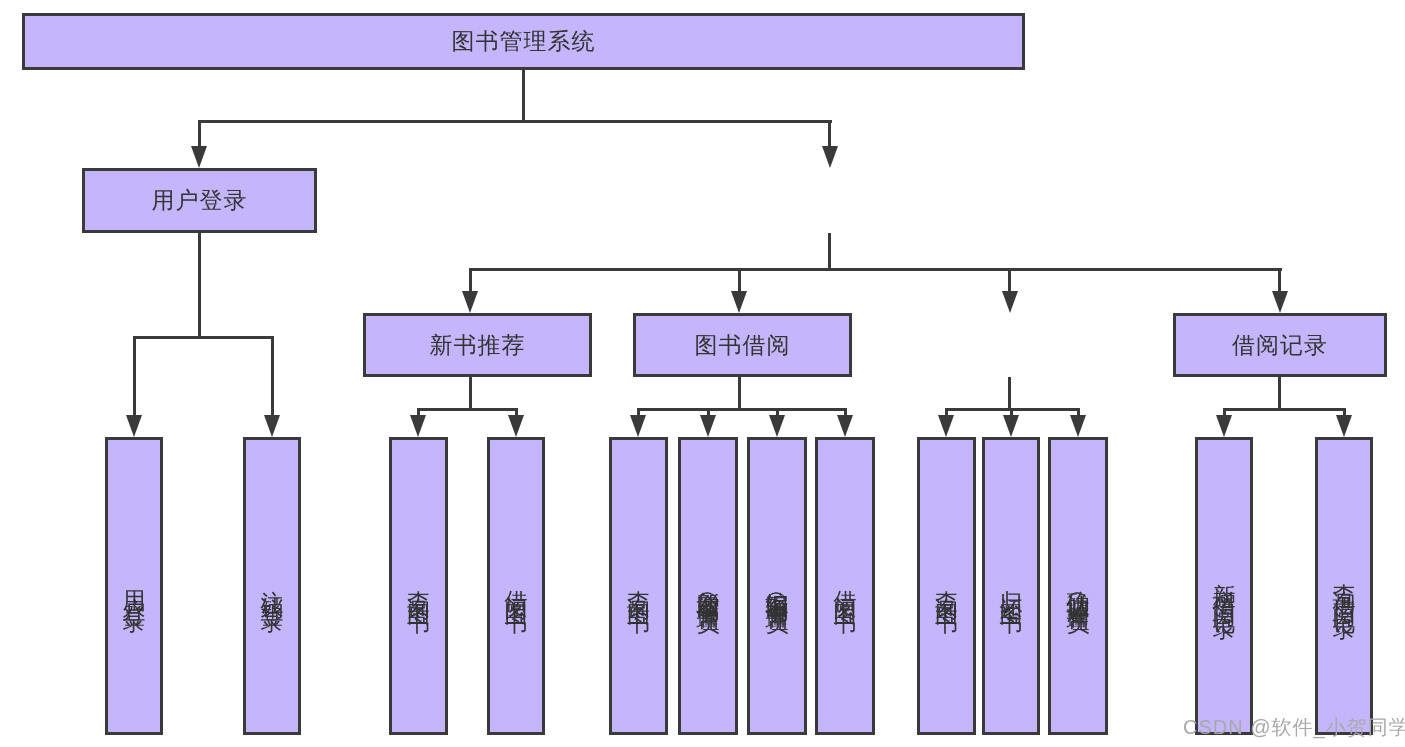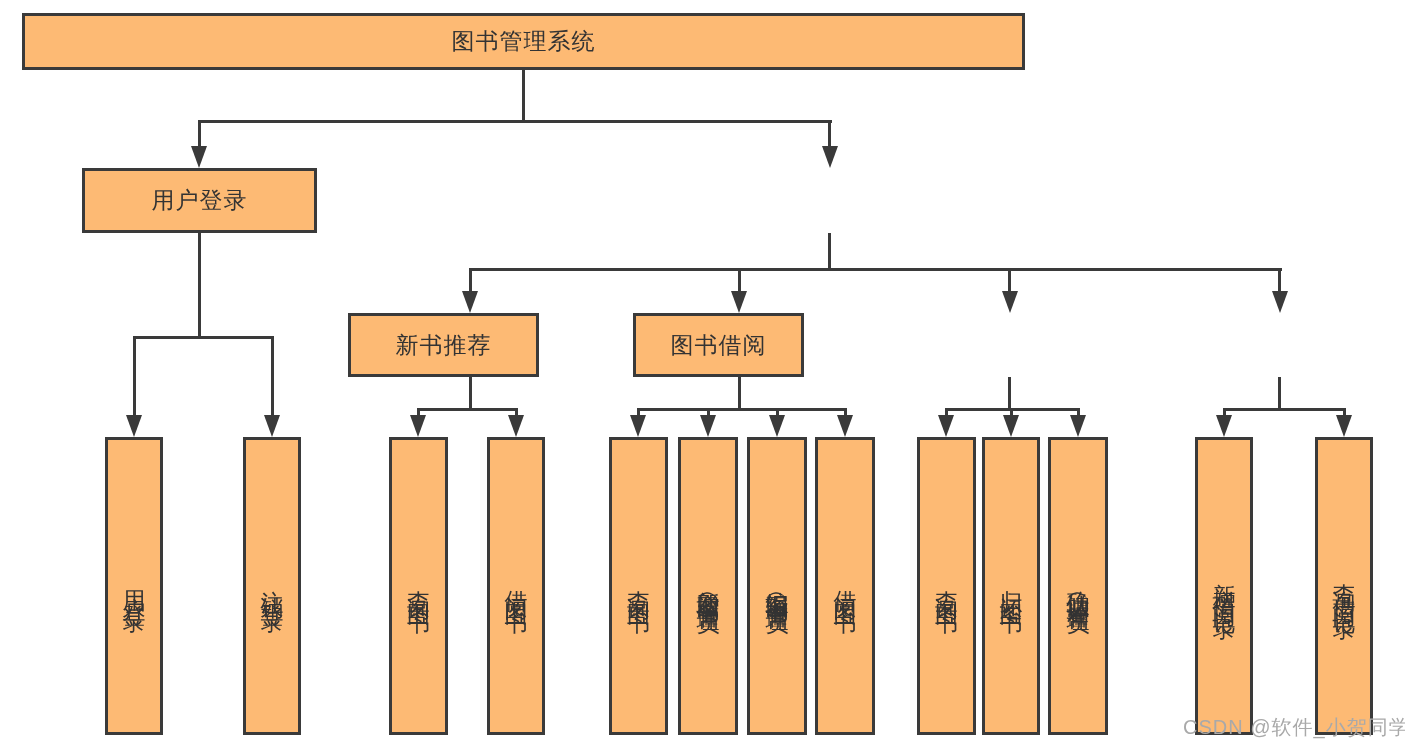--- a/index.html
+++ b/index.html
@@ -5,21 +5,21 @@
   :root { --line:#3a3a3a; --text:#333333; --watermark:#a9a9a9; --background:#ffffff; }
   * { box-sizing: border-box; margin: 0; padding: 0; }
   body {
     background: var(--background);
     font-family: "Liberation Sans", "DejaVu Sans", sans-serif;
   }
   .canvas { position: relative; width: 1405px; height: 747px; background: var(--background); overflow: hidden; }
   .box {
     position: absolute;
     border: 3px solid var(--line);
-    background: #fdba74;
+    background: #c4b5fd;
     display: flex;
     align-items: center;
     justify-content: center;
     color: var(--text);
   }
   .box .label { font-size: 23px; letter-spacing: 1px; white-space: nowrap; }
   .leaf { top: 437px; height: 298px; }
   .vtext {
     writing-mode: vertical-rl;
     text-orientation: mixed;
@@ -48,25 +48,28 @@
 <div class="canvas">
 
   <div class="box" style="left:22px;top:13px;width:1003px;height:57px">
     <span class="label">图书管理系统</span>
   </div>
 
   <div class="box" style="left:82px;top:168px;width:235px;height:65px">
     <span class="label">用户登录</span>
   </div>
 
-  <div class="box" style="left:348px;top:313px;width:191px;height:64px">
+  <div class="box" style="left:363px;top:313px;width:229px;height:64px">
     <span class="label">新书推荐</span>
   </div>
-  <div class="box" style="left:633px;top:313px;width:171px;height:64px">
+  <div class="box" style="left:633px;top:313px;width:219px;height:64px">
     <span class="label">图书借阅</span>
+  </div>
+  <div class="box" style="left:1173px;top:313px;width:214px;height:64px">
+    <span class="label">借阅记录</span>
   </div>
 
   <div class="box leaf" style="left:105px;width:58px">
     <span class="vtext">用户登录</span>
   </div>
   <div class="box leaf" style="left:243px;width:58px">
     <span class="vtext">注销登录</span>
   </div>
 
   <div class="box leaf" style="left:389px;width:59px">

